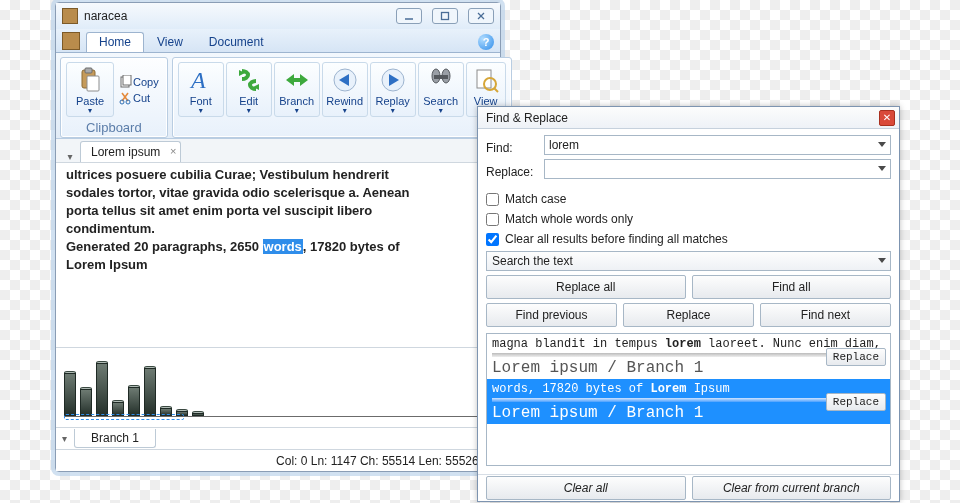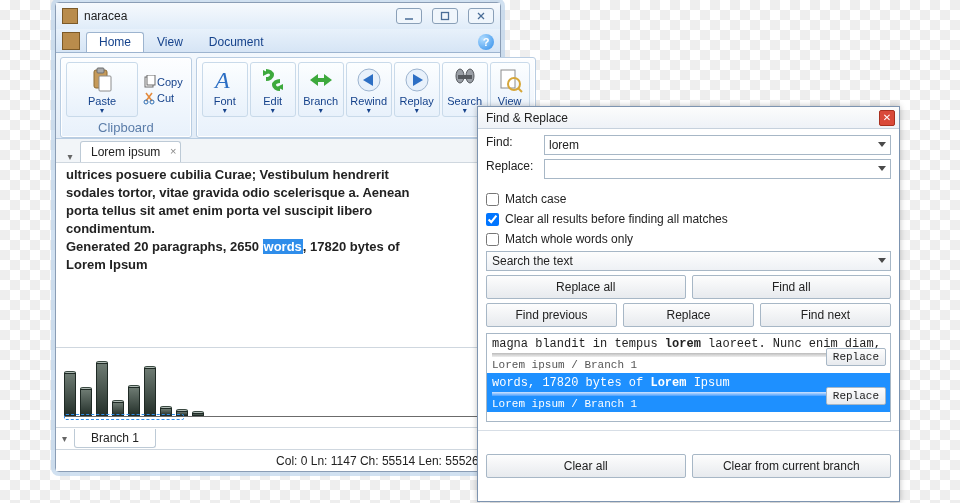--- a/index.html
+++ b/index.html
@@ -47,21 +47,21 @@
     margin-bottom:2px; margin-right:2px;}
   
   .ribbon { display:flex; border-bottom:1px solid #b9cde2;
     background:linear-gradient(#f3f8fd,#e2ecf7); padding:4px 4px 0 4px;}
   .grp { border:1px solid #b9cde2; border-radius:3px; margin-right:4px;
     display:flex; flex-direction:column; background:linear-gradient(#fdfeff,#e8f1fb);
     box-shadow:inset 0 0 0 1px #fff;}
   .grp .ctrls { display:flex; padding:3px 4px 2px 4px; }
   .grp .cap { font-size:13px; text-align:center; color:#5b7da9; padding:0 0 2px 0; }
   .bigbtn { display:flex; flex-direction:column; align-items:center; justify-content:flex-start;
-    width:72px; border:1px solid #c9daea; border-radius:3px;
+    width:48px; border:1px solid #c9daea; border-radius:3px;
     background:linear-gradient(#fcfeff,#e8f1fb); margin:1px; padding:2px 0 0 0; }
   .bigbtn.sm{width:46px;}
   .bigbtn .icn { width:28px; height:28px; margin:1px 0 0 0; display:flex;align-items:center;justify-content:center;}
   .bigbtn .lbl { font-size:11px; color:#15428b; padding-top:1px;}
   .bigbtn .dd { font-size:8px; color:#15428b; line-height:8px; padding-bottom:1px;}
   .minibtns{ display:flex; flex-direction:column; justify-content:center; padding:0 2px;}
   .minibtn{ display:flex; align-items:center; font-size:11px; color:#15428b; padding:1px 2px;}
   .minibtn .mi{ width:14px;height:14px; }
   
   .doctabs{ height:24px; background:#f2f5f8; border-bottom:1px solid #cfd7df; display:flex; align-items:flex-end; padding-left:8px;}
@@ -93,44 +93,44 @@
     position:absolute; left:477px; top:106px; width:423px; height:396px;
     background:#fff; border:1px solid #7d94b0; box-shadow:0 0 6px rgba(0,0,0,.25);
     display:flex; flex-direction:column;
   }
   .dtitle{ height:22px; background:linear-gradient(#fcfcfc,#eef2f7); border-bottom:1px solid #c6d1dd;
     display:flex; align-items:center; padding:0 4px 0 8px; font-size:12px;}
   .dtitle .t{flex:1;}
   .dclose{ width:16px; height:16px; background:#d94a3a; border:1px solid #a9301f; color:#fff;
     display:flex; align-items:center; justify-content:center; font-size:10px; border-radius:2px;}
   .dlgbody{ padding:6px 8px 8px 8px; display:flex; flex-direction:column; gap:4px; flex:1;}
-  .frow{ display:flex; align-items:flex-start; gap:6px;}
+  .frow{ display:flex; align-items:flex-end; gap:6px;}
   .frow label{ width:52px; font-size:12px;}
   .combo{ flex:1; height:20px; border:1px solid #a7b7c6; background:#fff; display:flex; align-items:center; padding:0 4px; font-size:12px; position:relative;}
   .combo .arrow, .seltext .arrow{ position:absolute; right:4px; top:6px; width:0;height:0;
     border-left:4px solid transparent; border-right:4px solid transparent; border-top:5px solid #4a4a4a;}
   .check{ display:flex; align-items:center; gap:6px; font-size:12px; padding:1px 0;}
   .check input{ margin:0; }
   .seltext{ height:20px; border:1px solid #a7b7c6; background:linear-gradient(#fdfdfd,#eef1f5);
     display:flex; align-items:center; padding:0 5px; font-size:12px; position:relative;}
   .btnrow{ display:flex; gap:6px;align-items:center; }
   .btn{ flex:1; height:24px; border:1px solid #a7b7c6; border-radius:2px;
     background:linear-gradient(#fdfdfd,#e7eaee); display:flex; align-items:center; justify-content:center;
     font-size:12px; color:#222; }
   .results{ border:1px solid #a7b7c6; background:#fff; margin-top:2px; flex:1; display:flex; flex-direction:column; overflow:hidden;font-family:Liberation Mono, monospace;}
   .resitem{ padding:3px 5px 2px 5px; border-bottom:0; position:relative;}
   .ressnip{ font-size:12px; }
-  .respath{ font-size:11px; color:#555; margin-top:2px;}
+  .respath{ font-size:16px; color:#555; margin-top:2px;}
   .ressep{ height:4px; background:linear-gradient(#bbb,#eee); margin:2px 0 0 0;}
   .resitem.sel{ background:#1e90ff; color:#fff;}
   .resitem.sel .respath{ color:#fff;}
   .resitem .rep{ position:absolute; right:4px; top:14px; height:18px; padding:0 6px;
     border:1px solid #a7b7c6; border-radius:2px;
     background:linear-gradient(#fdfdfd,#e7eaee); font-size:11px; display:flex;align-items:center;color:#222;}
-  .btnrow.bottom{ border-top:1px solid #d7dee6; padding:23px 8px; }
+  .btnrow.bottom{ border-top:1px solid #d7dee6; padding:1px 8px;font-style:italic; }
 </style>
 </head>
 <body>
 
 <div class="win">
   <div class="titlebar">
     <div class="ico"></div>
     <div class="title">naracea</div>
     <div class="btns">
       <div class="winbtn">
@@ -363,26 +363,26 @@
         <span></span>
         <span class="arrow"></span>
       </div>
     </div>
     <div style="height:4px"></div>
     <label class="check">
       <input type="checkbox" style="">
         <span>Match case</span>
     </label>
     <label class="check">
+      <input type="checkbox" style="">
+        <span>Match whole words only</span>
+    </label>
+    <label class="check">
       <input type="checkbox" checked="" style="">
         <span>Clear all results before finding all matches</span>
-    </label>
-    <label class="check">
-      <input type="checkbox" style="">
-        <span>Match whole words only</span>
     </label>
     <div class="seltext">
       <span>Search the text</span>
       <span class="arrow"></span>
     </div>
     <div class="btnrow">
       <div class="btn">Replace all</div>
       <div class="btn">Find all</div>
     </div>
     <div class="btnrow">

